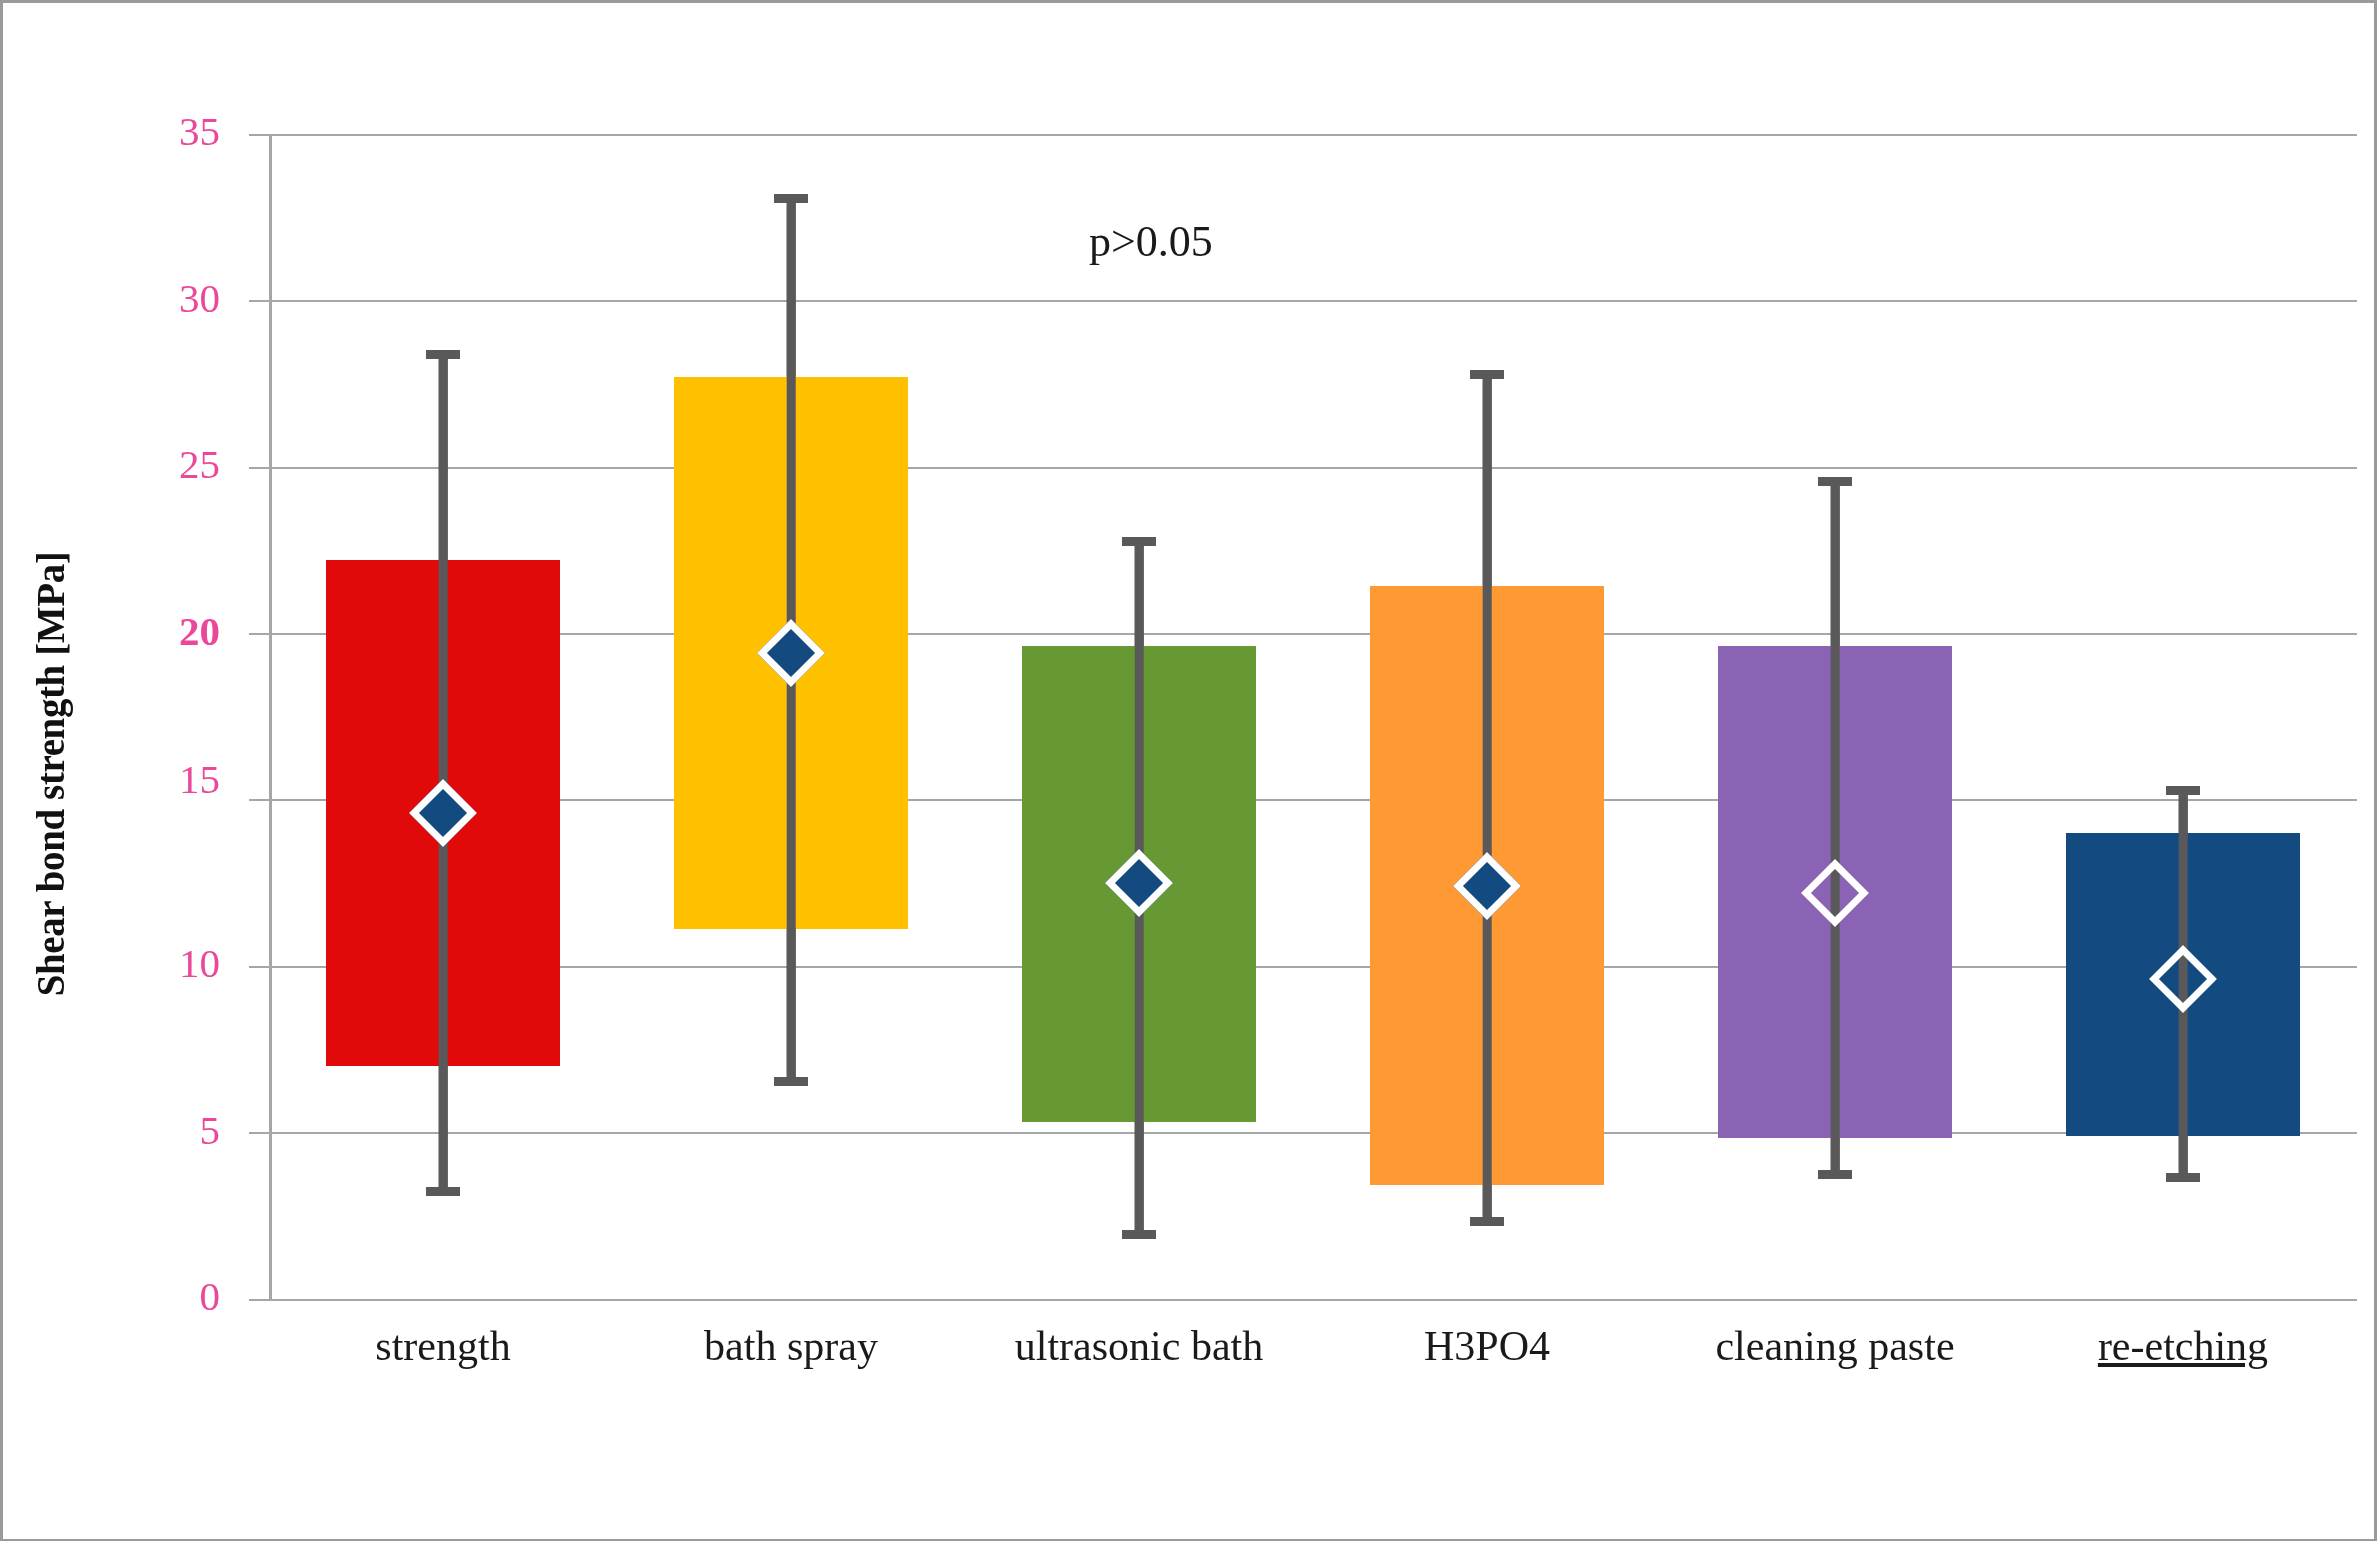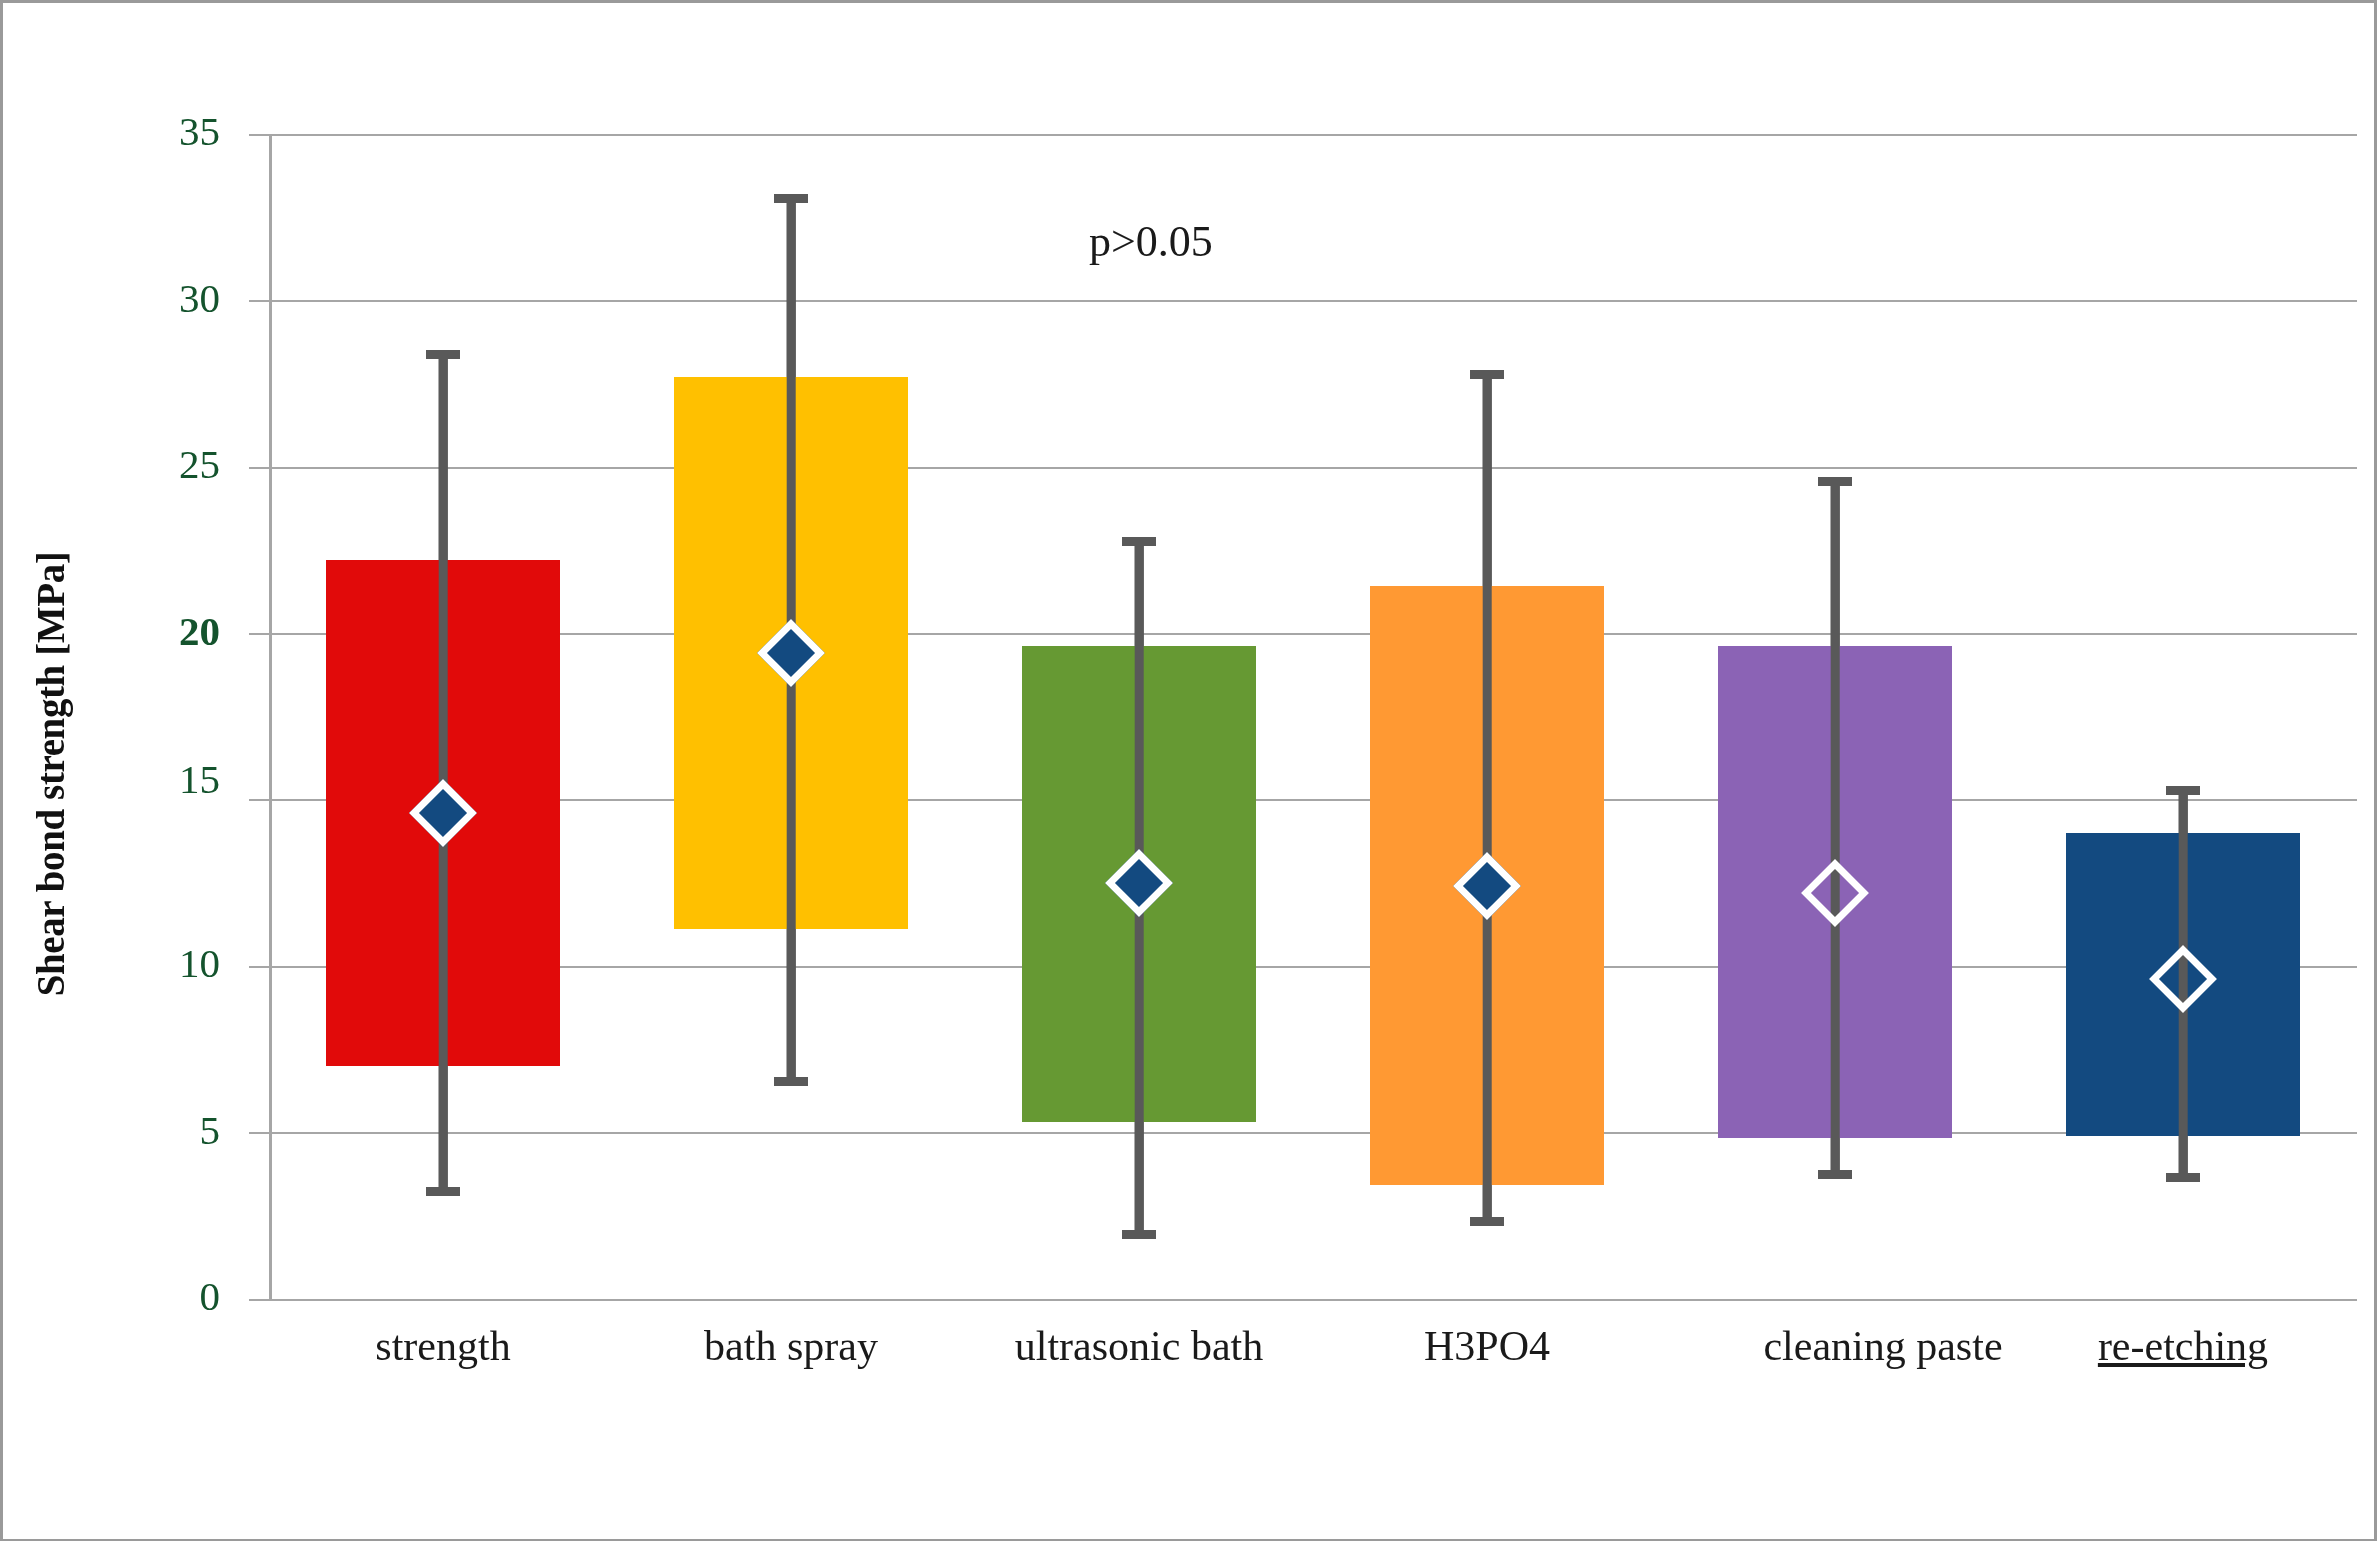--- a/index.html
+++ b/index.html
@@ -53,21 +53,21 @@
     border-left:3.1px solid #a6a6a6;
   }
   .tickmark{
     position:absolute;
     left:-20.3px;width:20.3px;height:0;
     border-top:2.3px solid #a6a6a6;
   }
   .ytick{
     position:absolute;
     right:2385px; 
-    font-size:41px;color:#14532d;
+    font-size:41px;color:#ec4899;
     text-align:right;
     white-space:nowrap;
   }
   
   .bar{
     position:absolute;
     box-sizing:border-box;
   }
   .whisker{
     position:absolute;
@@ -185,21 +185,21 @@
         <div class="whisker" style="left: 1914px; top: 652px; height: 396px;"></div>
         <div class="cap" style="left: 1914px; top: 652px;"></div>
         <div class="cap" style="left: 1914px; top: 1039px;"></div>
         <div class="marker hollow" style="left: 1914px; top: 845px;"></div>
       </div>
     <div id="xlabel-layer">
         <div class="xtick-label" style="left: 174px;">strength</div>
         <div class="xtick-label" style="left: 522px;">bath spray</div>
         <div class="xtick-label" style="left: 870px;">ultrasonic bath</div>
         <div class="xtick-label" style="left: 1218px;">H3PO4</div>
-        <div class="xtick-label" style="left: 1566px; margin-left: 48px;">cleaning paste</div>
+        <div class="xtick-label" style="left: 1566px;">cleaning paste</div>
         <div class="xtick-label" style="left: 1914px; text-decoration: underline;">re-etching</div>
       </div>
   </div>
 
   <div id="pvalue">p&gt;0.05</div>
 
 
 </div>
 
 

